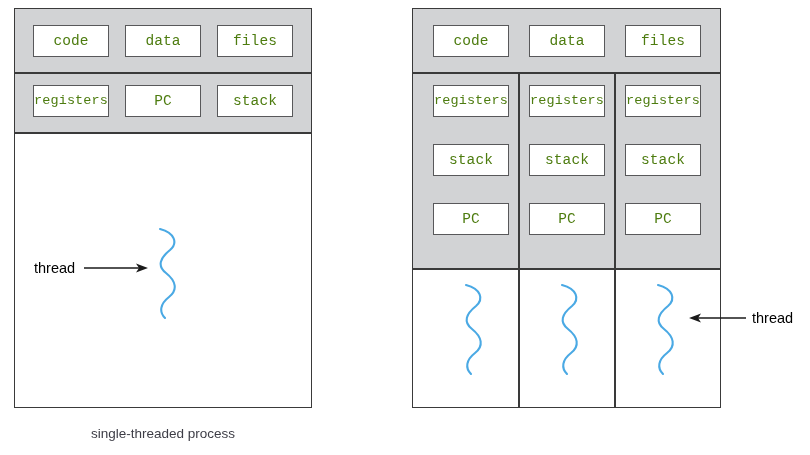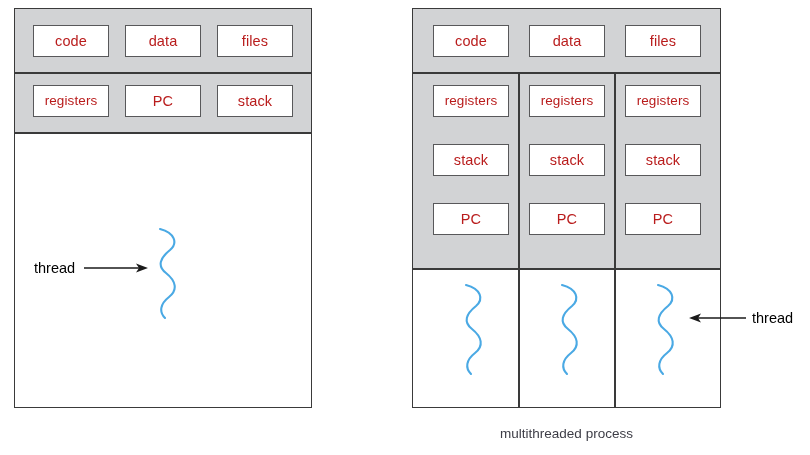--- a/index.html
+++ b/index.html
@@ -44,23 +44,24 @@
   .cell{
     position:absolute;
     background:#ffffff;
     border:1.5px solid #58585a;
     box-sizing:border-box;
     display:flex;
     align-items:center;
     justify-content:center;
     font-size:14.5px;
     line-height:1;
-    color:#b91c1c;
+    color:#4d7c0f;
     letter-spacing:.1px;
     white-space:nowrap;
+    font-family:Liberation Mono, monospace;
   }
 
   
   .caption{
     position:absolute;
     font-size:13.5px;
     color:#3d3d46;
     text-align:center;
     white-space:nowrap;
   }
@@ -103,20 +104,21 @@
     <div class="cell" style="left:110px;top:16px;width:76px;height:32px;">data</div>
     <div class="cell" style="left:202px;top:16px;width:76px;height:32px;">files</div>
 
     <div class="cell" style="left:18px;top:76px;width:76px;height:32px;font-size:13.5px;">registers</div>
     <div class="cell" style="left:110px;top:76px;width:76px;height:32px;">PC</div>
     <div class="cell" style="left:202px;top:76px;width:76px;height:32px;">stack</div>
   </div>
 
   <div class="thread-label" style="left:34px;top:260px;">thread</div>
 
+  <div class="caption" style="left:14px;top:426px;width:298px;">single-threaded process</div>
 
   <div class="panel" id="panel-multi">
 
     <div class="gray" style="left:0;top:0;width:100%;height:63px;"></div>
     <div class="hline" style="left:0;top:63px;width:100%;"></div>
 
     <div class="gray" style="left:0;top:64.5px;width:100%;height:194.5px;"></div>
     <div class="hline" style="left:0;top:259px;width:100%;"></div>
 
     <div class="vline" style="left:105px;top:64.5px;height:334px;"></div>
@@ -134,21 +136,20 @@
     <div class="cell" style="left:116px;top:135px;width:76px;height:32px;">stack</div>
     <div class="cell" style="left:116px;top:194px;width:76px;height:32px;">PC</div>
 
     <div class="cell" style="left:212px;top:76px;width:76px;height:32px;font-size:13.5px;">registers</div>
     <div class="cell" style="left:212px;top:135px;width:76px;height:32px;">stack</div>
     <div class="cell" style="left:212px;top:194px;width:76px;height:32px;">PC</div>
   </div>
 
   <div class="thread-label" style="left:752px;top:310px;">thread</div>
 
-  <div class="caption" style="left:412px;top:426px;width:309px;">multithreaded process</div>
 
   <svg class="overlay" viewBox="0 0 810 455">
 
     <path class="squiggle" d="M 160 229
              C 175 233, 178 243, 170 250
              C 160 258, 157 266, 166 273
              C 176 281, 178 290, 169 297
              C 160 304, 159 312, 165 318"></path>
 
     <line class="arrow-line" x1="84" y1="268" x2="140" y2="268"></line>

